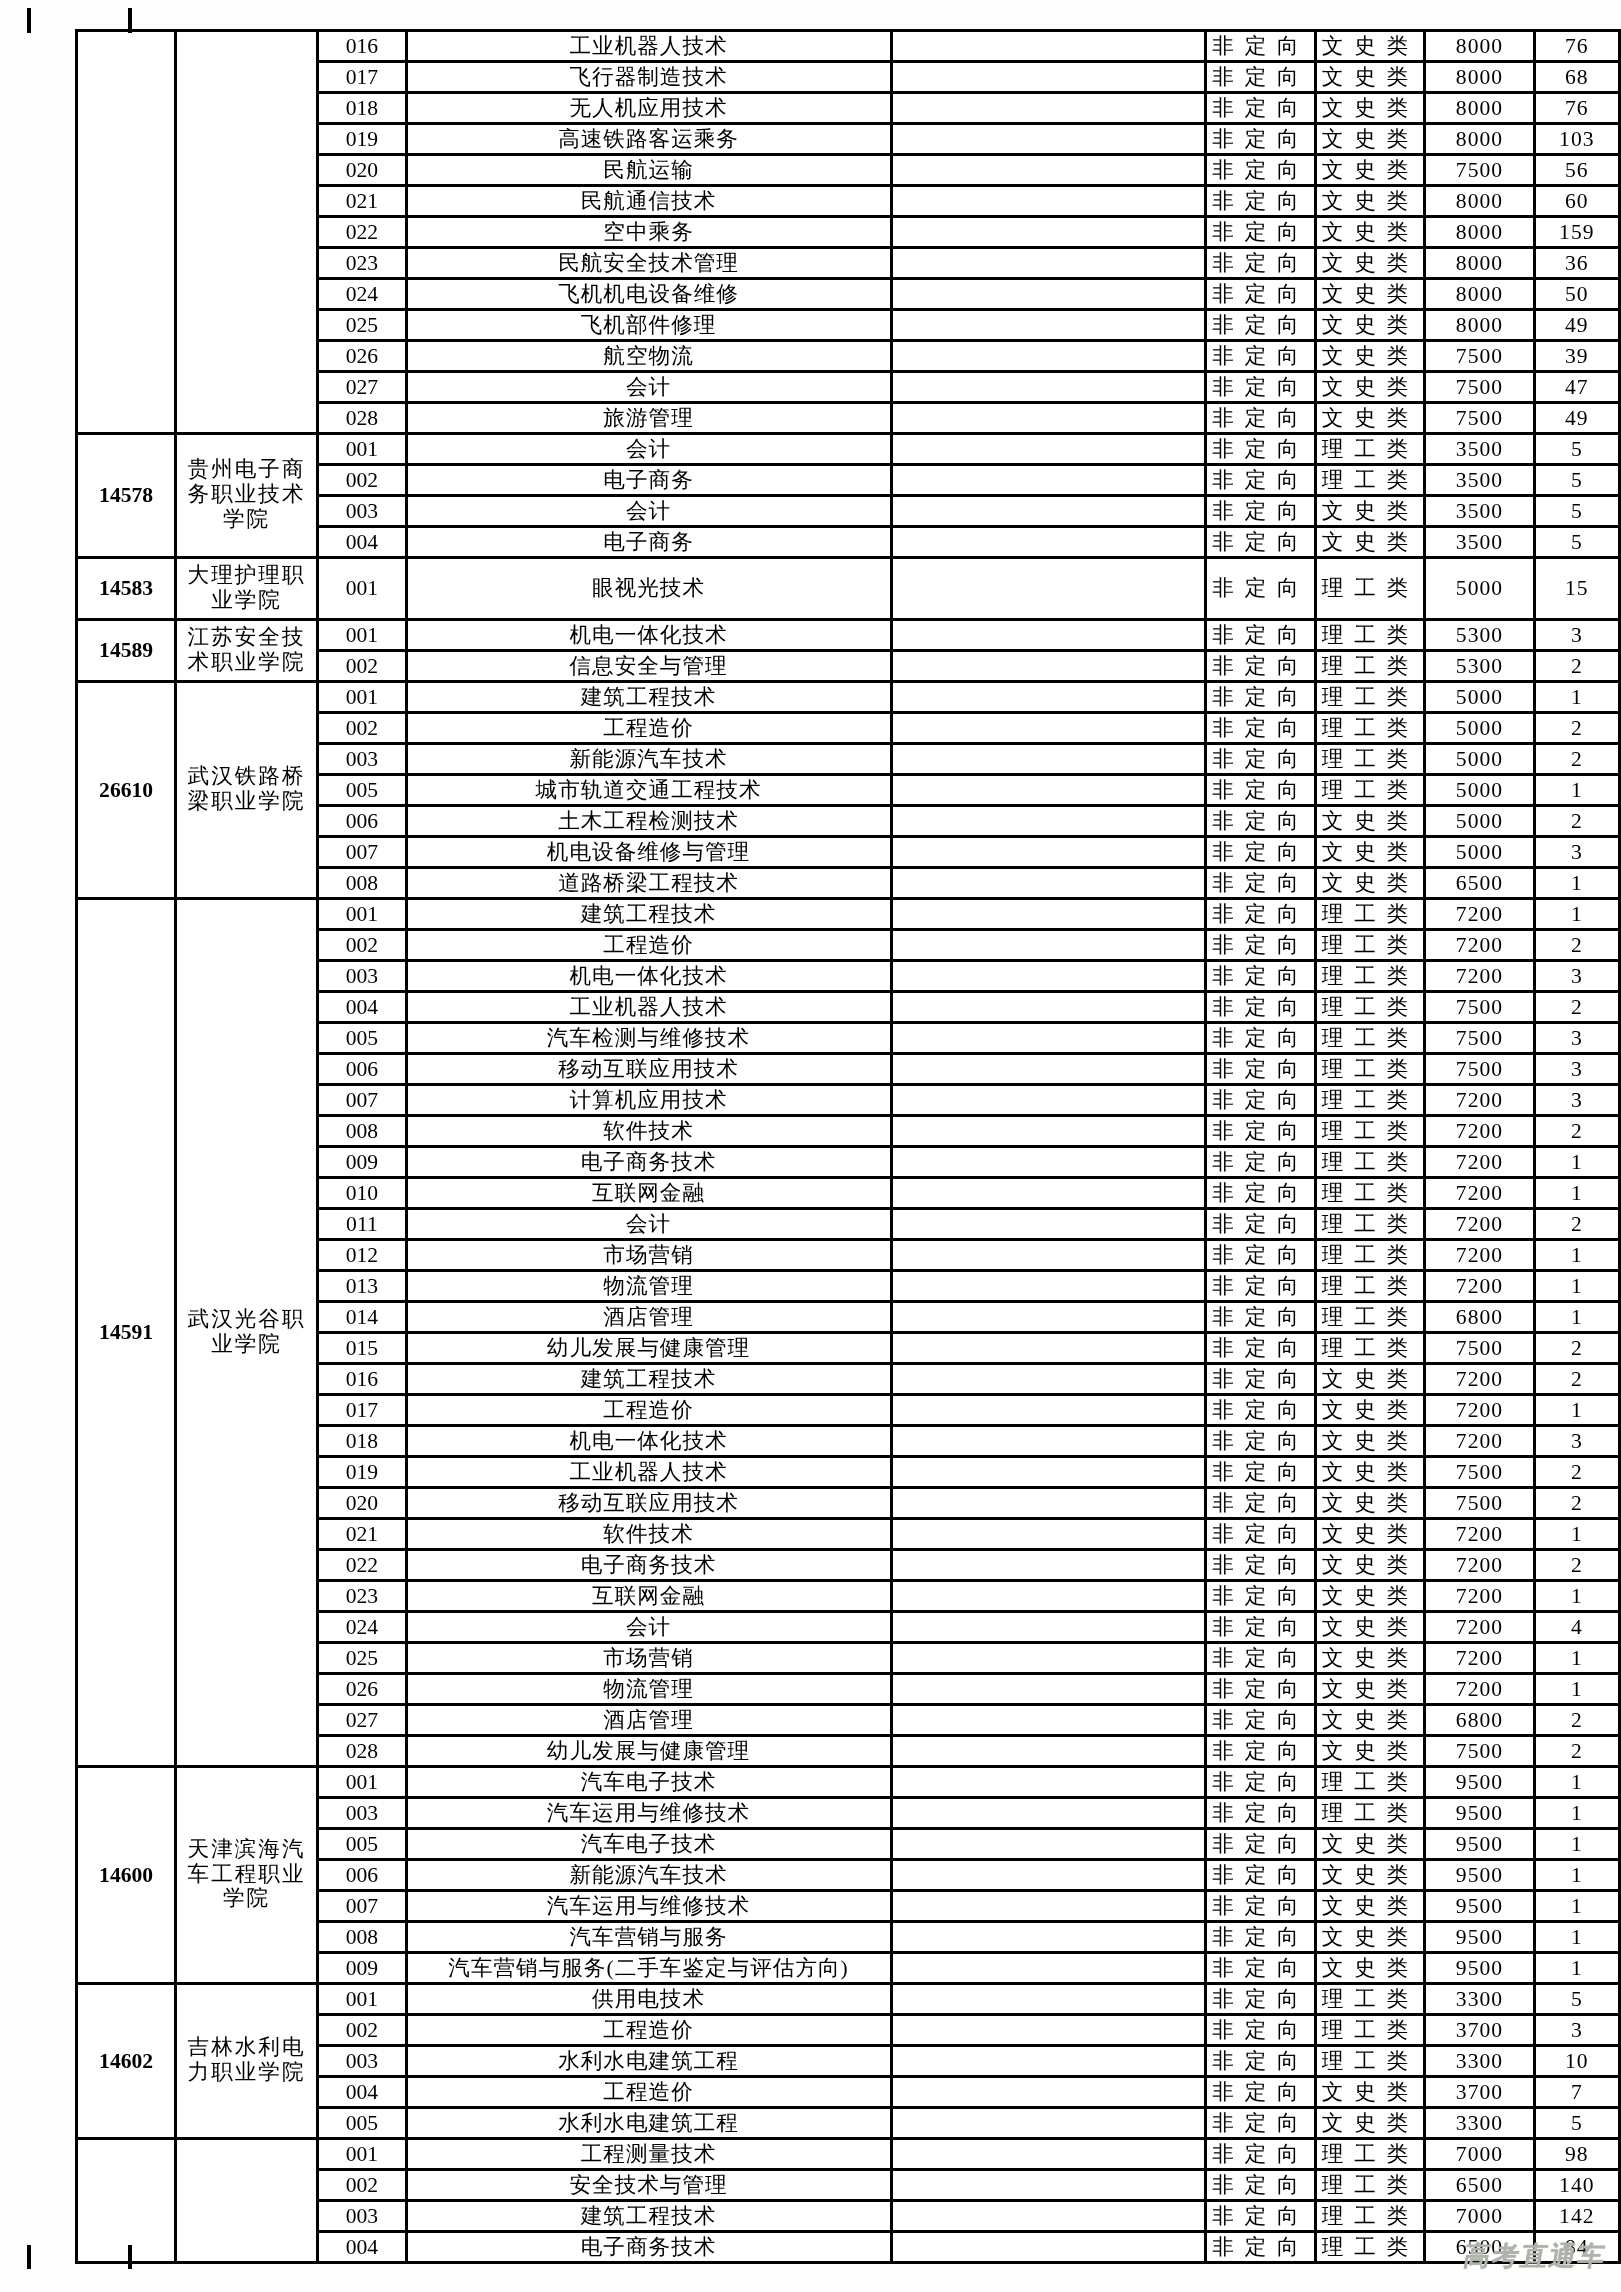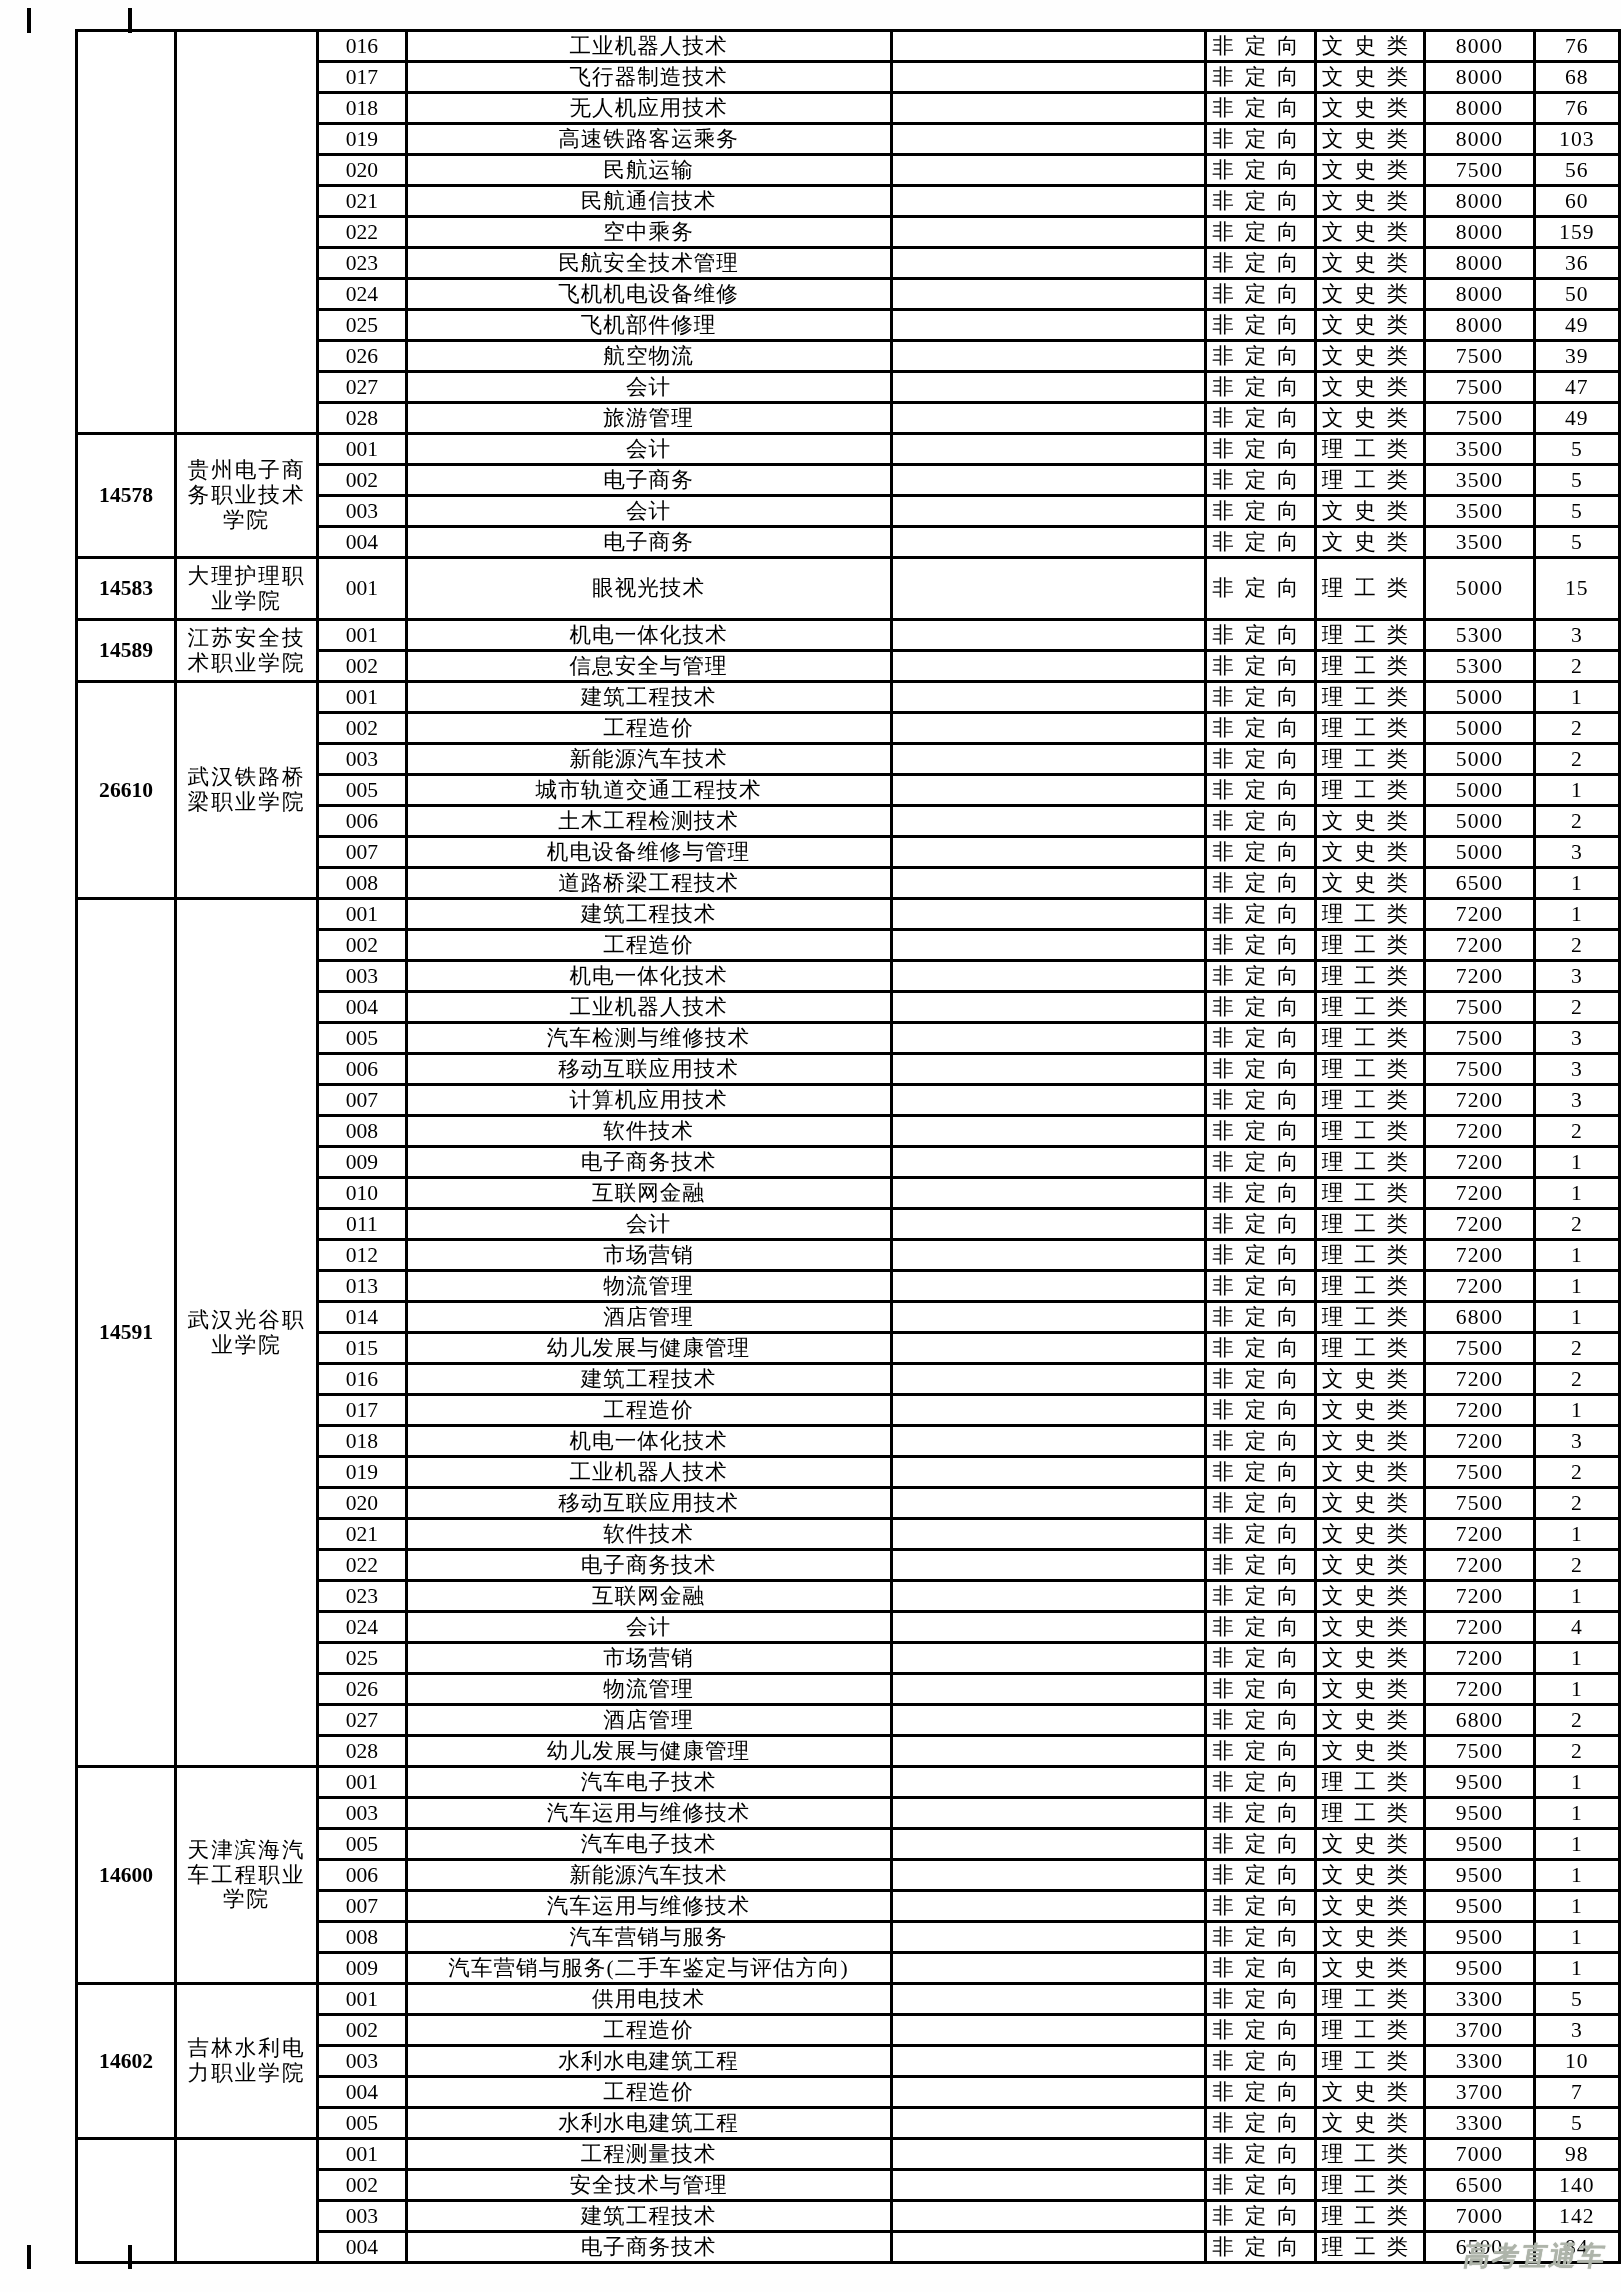--- a/index.html
+++ b/index.html
@@ -4,21 +4,21 @@
 <style>
   html,body{margin:0;padding:0;background:#ffffff;}
   #page{position:relative;width:1621px;height:2293px;background:#fefefe;overflow:hidden;
         font-family:"Liberation Serif","DejaVu Serif",serif;color:#000;}
   #grid{border-collapse:collapse;table-layout:fixed;position:absolute;left:27.4px;top:29px;margin-left:48px;}
   #grid td{border:3.9px solid #000;text-align:center;vertical-align:middle;padding:0;
            font-size:21.6px;line-height:1.15;overflow:hidden;background:#fff;}
   #grid tr{height:31px;}
   #grid tr.tall{height:62px;}
   td.c-code{font-size:23.5px;font-weight:bold;}
-  td.c-name{font-size:22.5px;letter-spacing:2px;line-height:1.4;padding:0 2px;}
+  td.c-name{font-size:22.5px;letter-spacing:2px;line-height:1.4;padding:0 2px;font-family:Liberation Mono, monospace;}
   td.c-mcode{font-size:22.5px;}
   td.c-mname{font-size:21.6px;letter-spacing:1px;}
   td.c-dir,td.c-cat{font-size:21.6px;letter-spacing:10.8px;padding-left:10.8px;}
   td.c-fee,td.c-count{font-size:22.5px;letter-spacing:1px;}
   td.open-top{border-top:none;}
   td.open-bottom{border-bottom:none;}
   .stub{position:absolute;width:3.9px;background:#000;}
   #watermark{position:absolute;left:1464px;top:2238px;font-size:26.5px;font-weight:bold;
              color:#aeb4aa;letter-spacing:2px;transform:skewX(-10deg);
              text-shadow:0 0 1px #9ba295;white-space:nowrap;}

